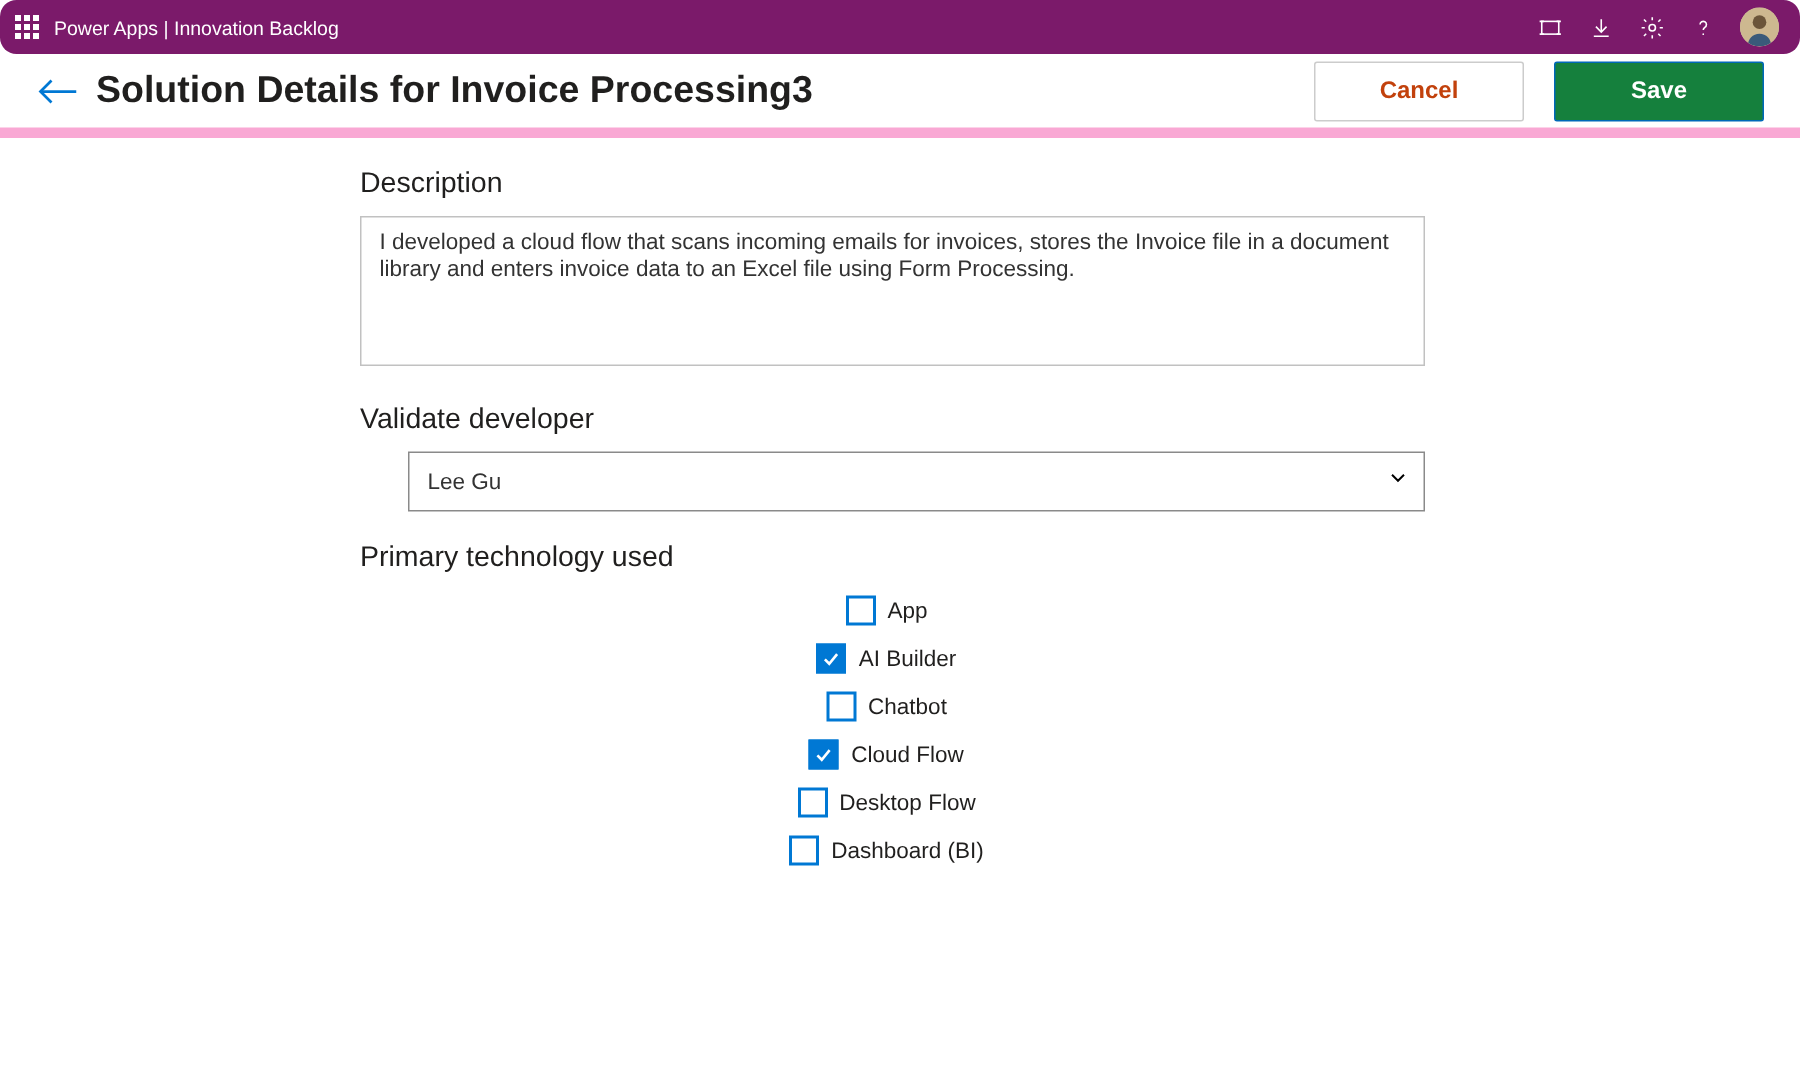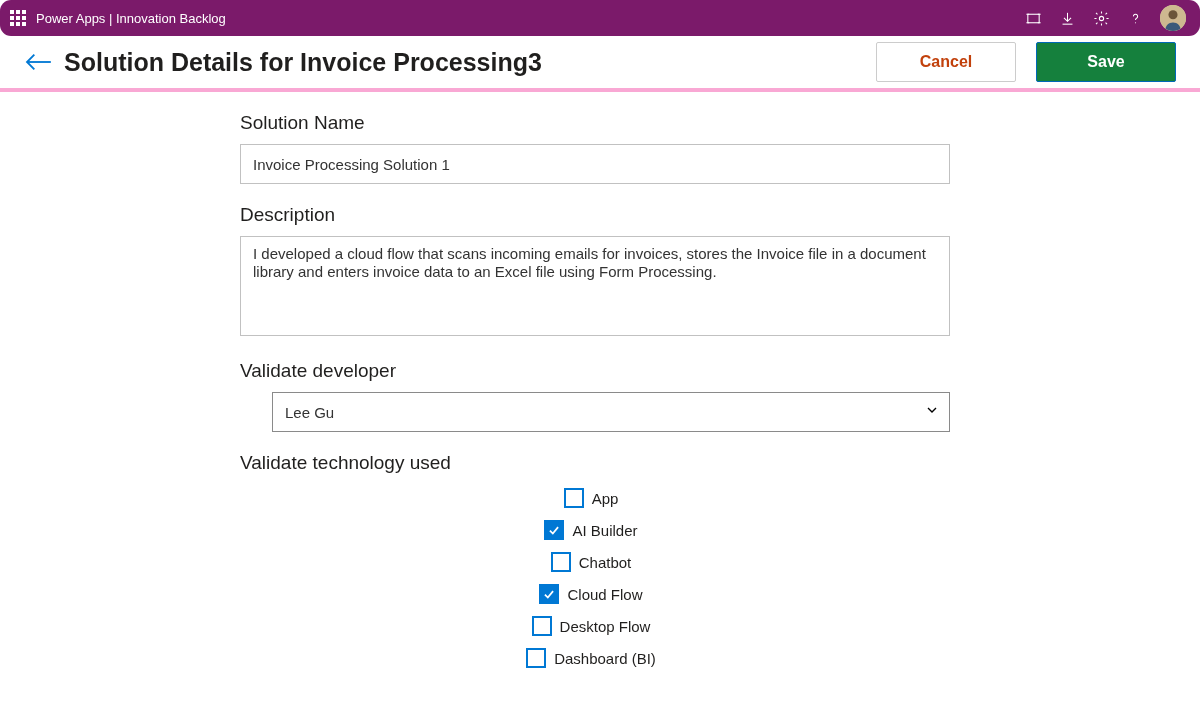--- a/index.html
+++ b/index.html
@@ -30,21 +30,21 @@
   .topbar-icon { width: 18px; height: 18px; display: inline-flex; align-items:center; justify-content:center; cursor:pointer; }
   .topbar-icon svg { width: 17px; height: 17px; stroke: #fff; fill: none; }
   .avatar {
     width: 26px; height: 26px; border-radius: 50%; background: #d8c9a3;
     display:flex; align-items:center; justify-content:center;
     overflow:hidden; cursor:pointer;
   }
   .avatar svg { width: 26px; height: 26px; }
   .header-row {
     height: 56px;
-    border-bottom: 4px solid #f9a8d4;
+    border-bottom: 7px solid #f9a8d4;
     display: flex;
     align-items: center;
     padding: 0 24px 0 20px;
   }
   .back-arrow {
     width: 36px; height: 36px; display:flex; align-items:center; justify-content:center;
     cursor:pointer; color:#0078d4; margin-right: 8px;
   }
   .back-arrow svg { width: 30px; height: 22px; stroke: #0078d4; fill:none; stroke-width:2; }
   .page-title { font-size: 25px; font-weight: 600; color:#201f1e; }
@@ -160,24 +160,20 @@
       </svg>
   </div>
   <div class="page-title">Solution Details for Invoice Processing3</div>
   <div class="header-spacer"></div>
   <button class="btn btn-cancel">Cancel</button>
   <button class="btn btn-save">Save</button>
 </div>
 
 <div class="form-wrap">
 
-  <div class="field">
-    <label class="field-label">Solution Name</label>
-    <input class="text-input" value="Invoice Processing Solution 1" style="">
-  </div>
 
   <div class="field">
     <label class="field-label">Description</label>
     <textarea class="textarea" style="">I developed a cloud flow that scans incoming emails for invoices, stores the Invoice file in a document library and enters invoice data to an Excel file using Form Processing.</textarea>
   </div>
 
   <div class="field">
     <label class="field-label">Validate developer</label>
     <div class="select-wrap">
       <div class="select-input">
@@ -185,21 +181,21 @@
       </div>
       <span class="chevron">
         <svg viewBox="0 0 24 24">
             <polyline points="6,9 12,15 18,9"></polyline>
           </svg>
       </span>
     </div>
   </div>
 
   <div class="field">
-    <label class="field-label">Validate technology used</label>
+    <label class="field-label">Primary technology used</label>
     <div class="checkbox-row" id="checkbox-row">
         <label class="cbx">
           <span class="cbx-box"></span>
           <span class="cbx-label">App</span>
         </label>
         <label class="cbx">
           <span class="cbx-box checked">
             <svg viewBox="0 0 24 24">
               <polyline points="5,13 10,18 19,7"></polyline>
             </svg>

